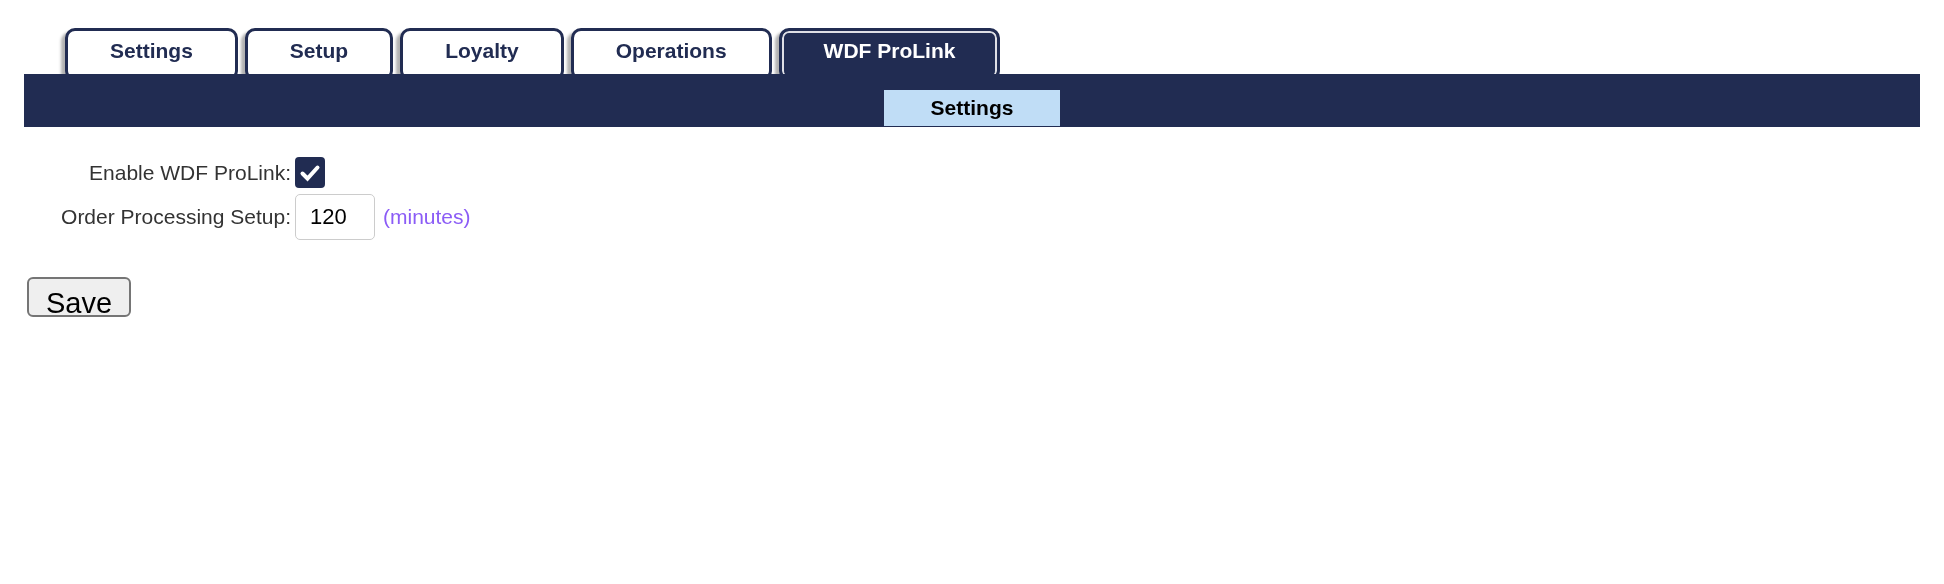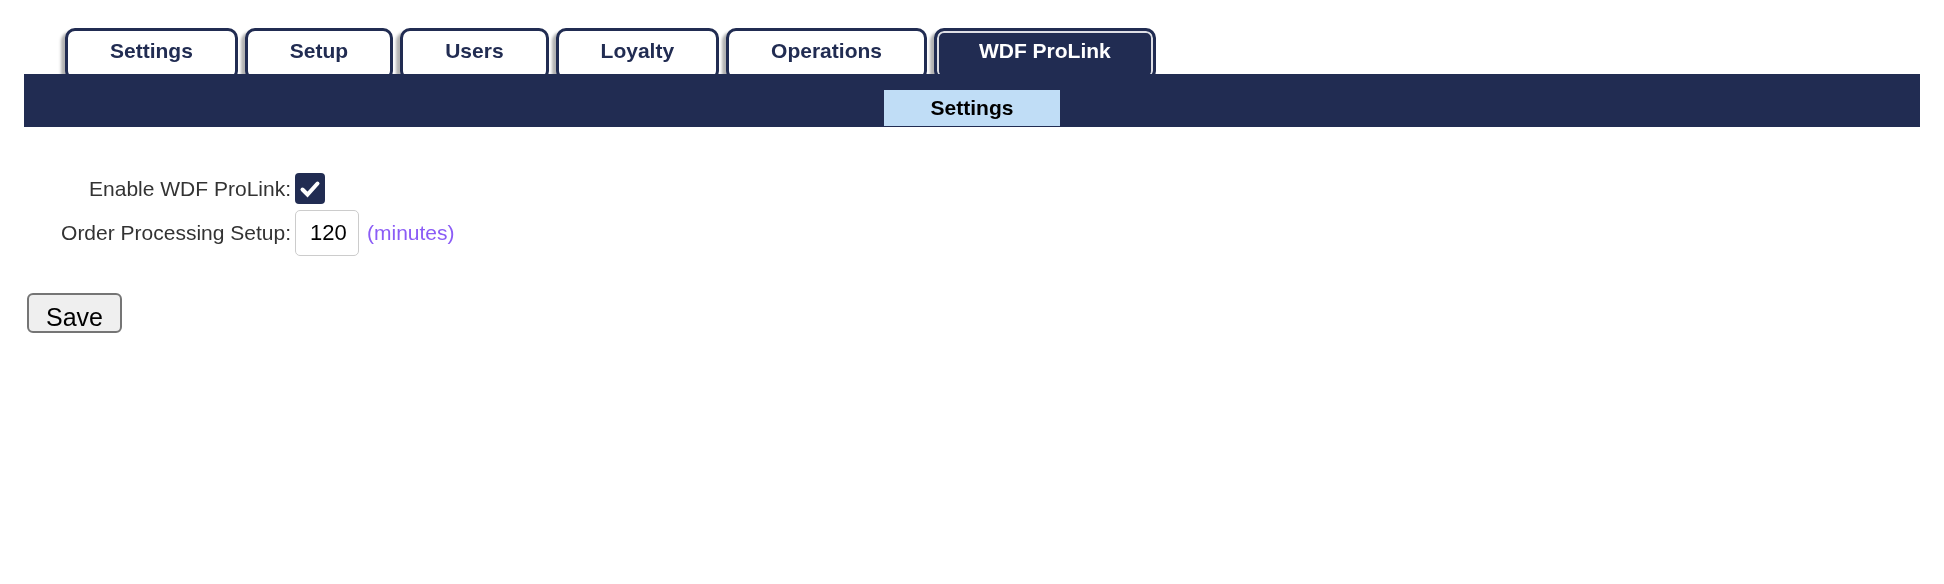--- a/index.html
+++ b/index.html
@@ -74,21 +74,21 @@
     font-size: 21px;
     font-weight: 700;
     display: flex;
     align-items: center;
     justify-content: center;
     cursor: pointer;
   }
 
   
   .form-grid {
-    margin-top: 46px;
+    margin-top: 30px;
     display: grid;
     grid-template-columns: 267px max-content;
     column-gap: 4px;
     row-gap: 6px;
     align-items: center;
   }
   .form-label {
     text-align: right;
     font-size: 21px;
     color: #333333;
@@ -105,21 +105,21 @@
     background: var(--navy);
     border-radius: 4px;
     display: inline-flex;
     align-items: center;
     justify-content: center;
     cursor: pointer;
   }
   .checkbox svg { display: none; }
   .checkbox.checked svg { display: block; }
   .time-input {
-    width: 64px;
+    width: 80px;
     height: 46px;
     border: 1px solid #cccccc;
     border-radius: 5px;
     padding: 0 0 0 14px;
     font-family: "Liberation Sans", sans-serif;
     font-size: 22px;
     color: #000000;
     background: #ffffff;
     outline: none;
   }
@@ -128,34 +128,33 @@
     color: #8b5cf6;
   }
   .save-btn {
     margin: 37px 0 0 3px;
     height: 40px;
     padding: 8px 17px;
     background: #efefef;
     border: 2px solid #757575;
     border-radius: 6px;
     font-family: "Liberation Sans", sans-serif;
-    font-size: 25px;
+    font-size: 29px;
     color: #000000;
     cursor: pointer;
   }
 </style>
 </head>
 <body>
 
 <div class="page">
 
   <div class="tabs-row">
     <div class="tab">Settings</div>
     <div class="tab">Setup</div>
-    <div class="tab">Users</div>
     <div class="tab">Loyalty</div>
     <div class="tab">Operations</div>
     <div class="tab active">WDF ProLink</div>
   </div>
 
   <div class="navbar">
     <div class="subtab">Settings</div>
   </div>
 
   <div class="form">

